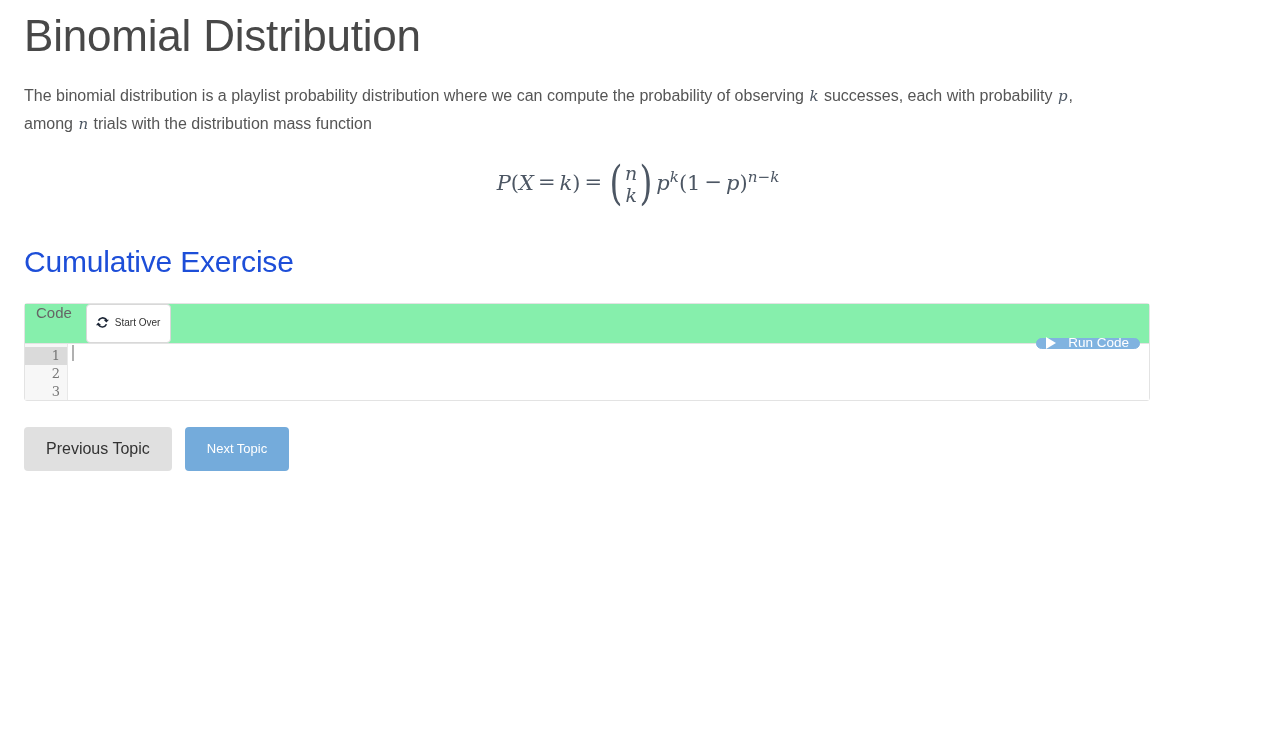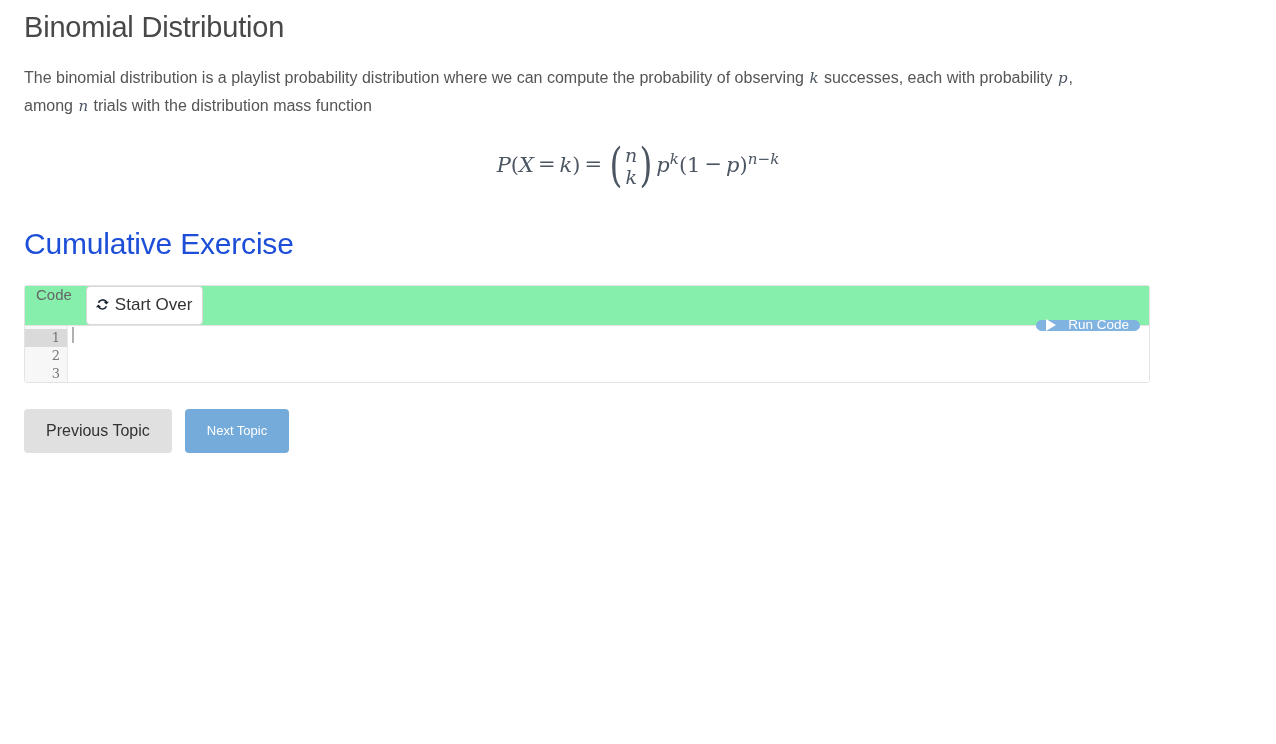--- a/index.html
+++ b/index.html
@@ -13,21 +13,21 @@
     font-family: "Liberation Sans", sans-serif;
     color: #555555;
     font-size: 16px;
     overflow: hidden;
   }
   .page {
     padding: 0 24px;
     box-sizing: border-box;
   }
   h1.page-title {
-    font-size: 29px;
+    font-size: 44px;
     font-weight: 400;
     color: #484848;
     margin: 0;
     padding-top: 10px;
     line-height: 1.2;
     letter-spacing: -0.2px;
   }
   h2.section-title {
     font-size: 30px;
     font-weight: 400;
@@ -130,21 +130,21 @@
     margin-right: 14px;
   }
   .btn-startover {
     display: inline-flex;
     align-items: center;
     gap: 6px;
     background: #ffffff;
     border: 1px solid #d8d8d8;
     border-radius: 4px;
     padding: 4px 10px 5px 9px;
-    font-size: 17px;
+    font-size: 10px;
     color: #333333;
     cursor: pointer;
     line-height: 1.3;
   }
   .icon-refresh {
     display: inline-block;
     width: 13px;
     height: 13px;
     color: #1b2535;
     flex: 0 0 auto;

